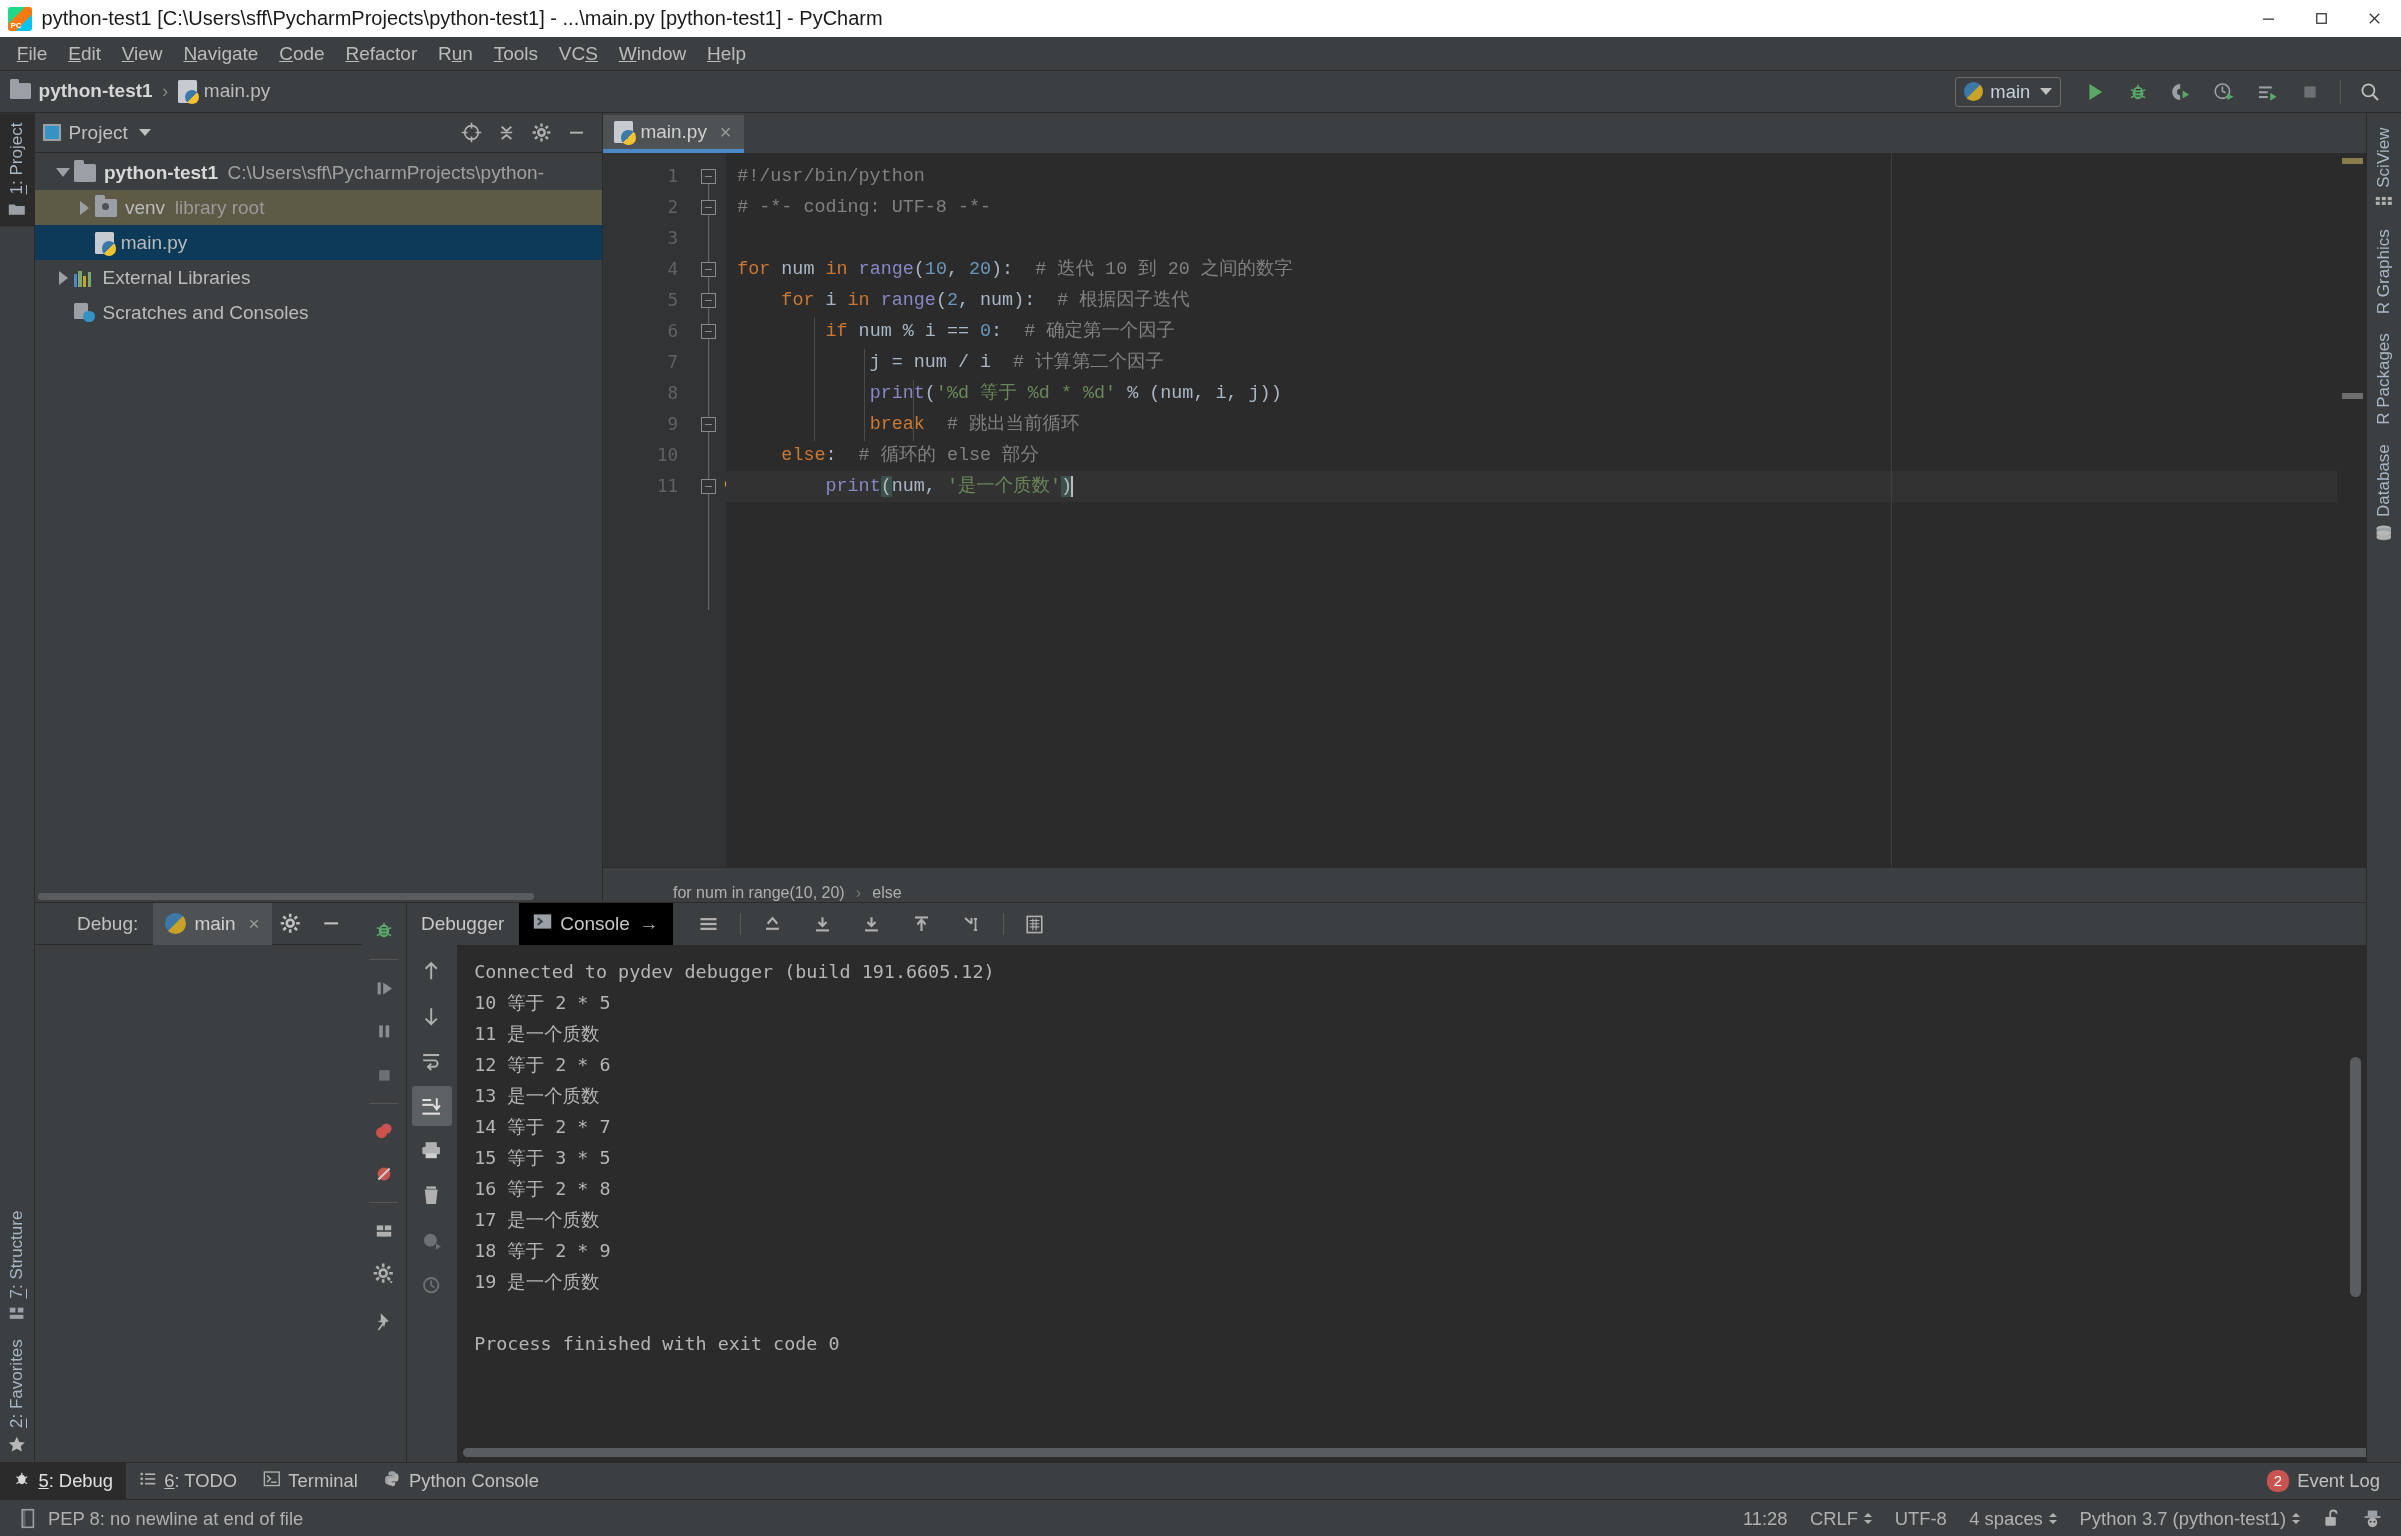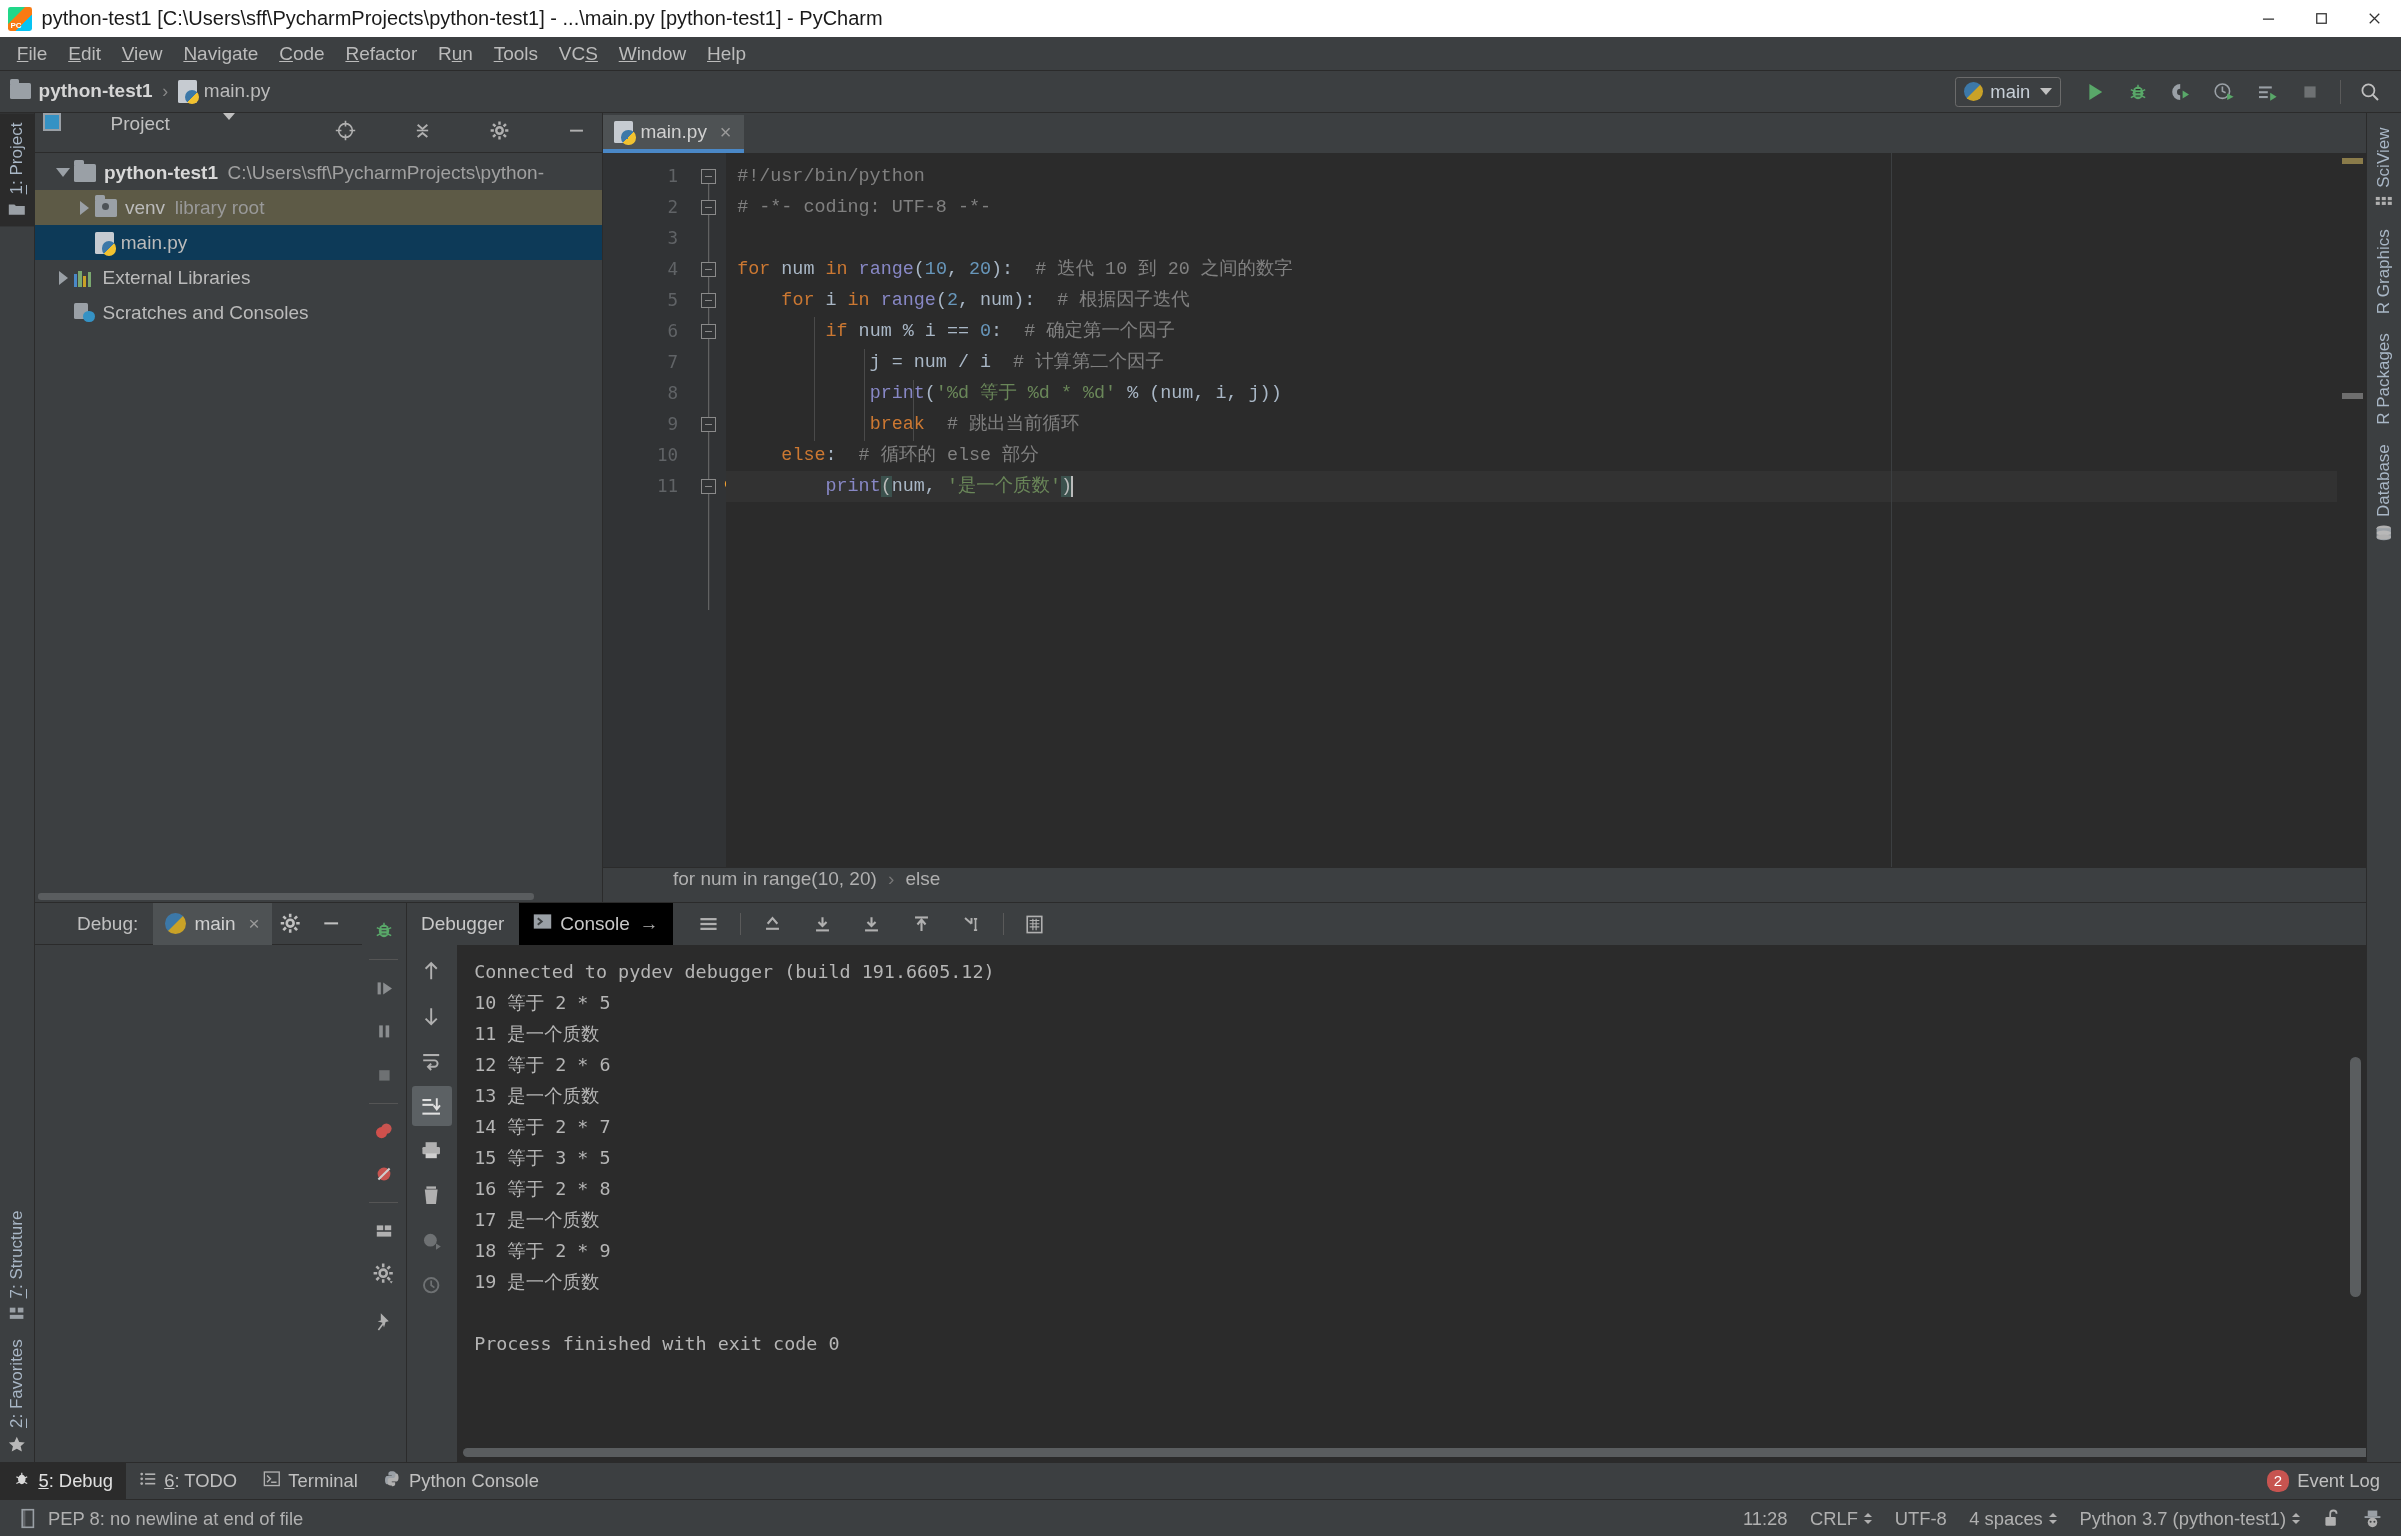--- a/index.html
+++ b/index.html
@@ -90,22 +90,22 @@
     font-size: 17px; color: #a9b7c6; padding: 9.6px 0; display:flex; align-items:center; gap:8px;
     white-space: nowrap;
   }
   .vtab.active { background: #2b2b2b; }
   .vtab u { text-decoration: underline; }
   .vtab .ic { transform: rotate(180deg); }
 
   
   .projpanel { width: 568px; flex: 0 0 568px; background: #3c3f41; display: flex; flex-direction: column; border-right:0.8px solid #2b2b2b;}
   .projhead {
-    height: 40px; display: flex; padding: 0 8px; flex: 0 0 40px;
-    font-size: 19px; color: #c0c0c0; border-bottom: 0.8px solid #2b2b2b; gap: 42px;
+    height: 40px; display: flex; align-items: center; padding: 0 8px; flex: 0 0 40px;
+    font-size: 19px; color: #c0c0c0; border-bottom: 0.8px solid #2b2b2b;
   }
   .projhead .sqico { width:17.6px;height:17.6px;border:2.4px solid #9aa0a6; margin-right:8px; }
   .projhead .sqico i{ display:block; width:100%;height:100%; background:#3592c4; }
   .projhead .spacer{flex:1;}
   .phbtn { width: 35px; height: 35px; display:flex;align-items:center;justify-content:center; }
   .tree { flex: 1; background: #3c3f41; overflow: hidden; font-size: 19px; padding-top: 2.4px; position: relative;}
   .trow { height: 35px; display: flex; align-items: center; padding-left: 17.6px; white-space: nowrap; }
   .trow.sel-venv { background: #5d5a46; }
   .trow.sel-main { background: #0d3a58; }
   .twist { width: 21px; flex:0 0 21px; display:flex; align-items:center; justify-content:center; }
@@ -153,21 +153,21 @@
   .str { color:#6a8759; }
   .cmt { color:#808080; }
   .pln { color:#a9b7c6; }
   .hl { background:#3b514d; }
   .caret { display:inline-block; width:1.6px; height:21px; background:#bbbbbb; vertical-align:middle; margin-left:-0.8px;}
   .indentguide{ position:absolute; top:8px; bottom:0; width:0.8px; background:#4a4a4a; }
   .rightmargin { position:absolute; top:0; bottom:0; width:0.8px; background:#3c3f41; }
   .errstripe { width: 29px; flex:0 0 29px; background:#2b2b2b; position: relative; }
   .errstripe .mark { position:absolute; right:3.2px; width:21px; height:6.4px; }
 
-  .breadcrumbbar { height: 35px; flex:0 0 35px; background:#3c3f41; display:flex; align-items:flex-start; padding-left: 70px; font-size:19px; color:#b0b0b0; border-top:0.8px solid #2b2b2b;}
+  .breadcrumbbar { height: 35px; flex:0 0 35px; background:#3c3f41; display:flex; align-items:flex-end; padding-left: 70px; font-size:16px; color:#b0b0b0; border-top:0.8px solid #2b2b2b;}
   .breadcrumbbar .sep { margin: 0 11.2px; color:#777; }
 
   
   .rightstrip { width: 35px; flex: 0 0 35px; background:#3c3f41; display:flex; flex-direction:column; align-items:center; border-left:0.8px solid #2b2b2b; padding-top: 4.8px;}
 
   
   .debugpanel { height: 560px; flex: 0 0 560px; background:#3c3f41; display:flex; flex-direction:row; border-top:0.8px solid #2b2b2b;}
   .dbghead { height:42px; flex:0 0 42px; display:flex; align-items:center; font-size:19px; padding-left:42px; border-bottom:0.8px solid #2b2b2b;}
   .dbghead .lbl { color:#c0c0c0; margin-right:14.4px;}
   .dbghead .runtab { display:flex; align-items:center; background:#4e5254; height:42px; padding:0 12.8px; color:#d0d0d0;}

